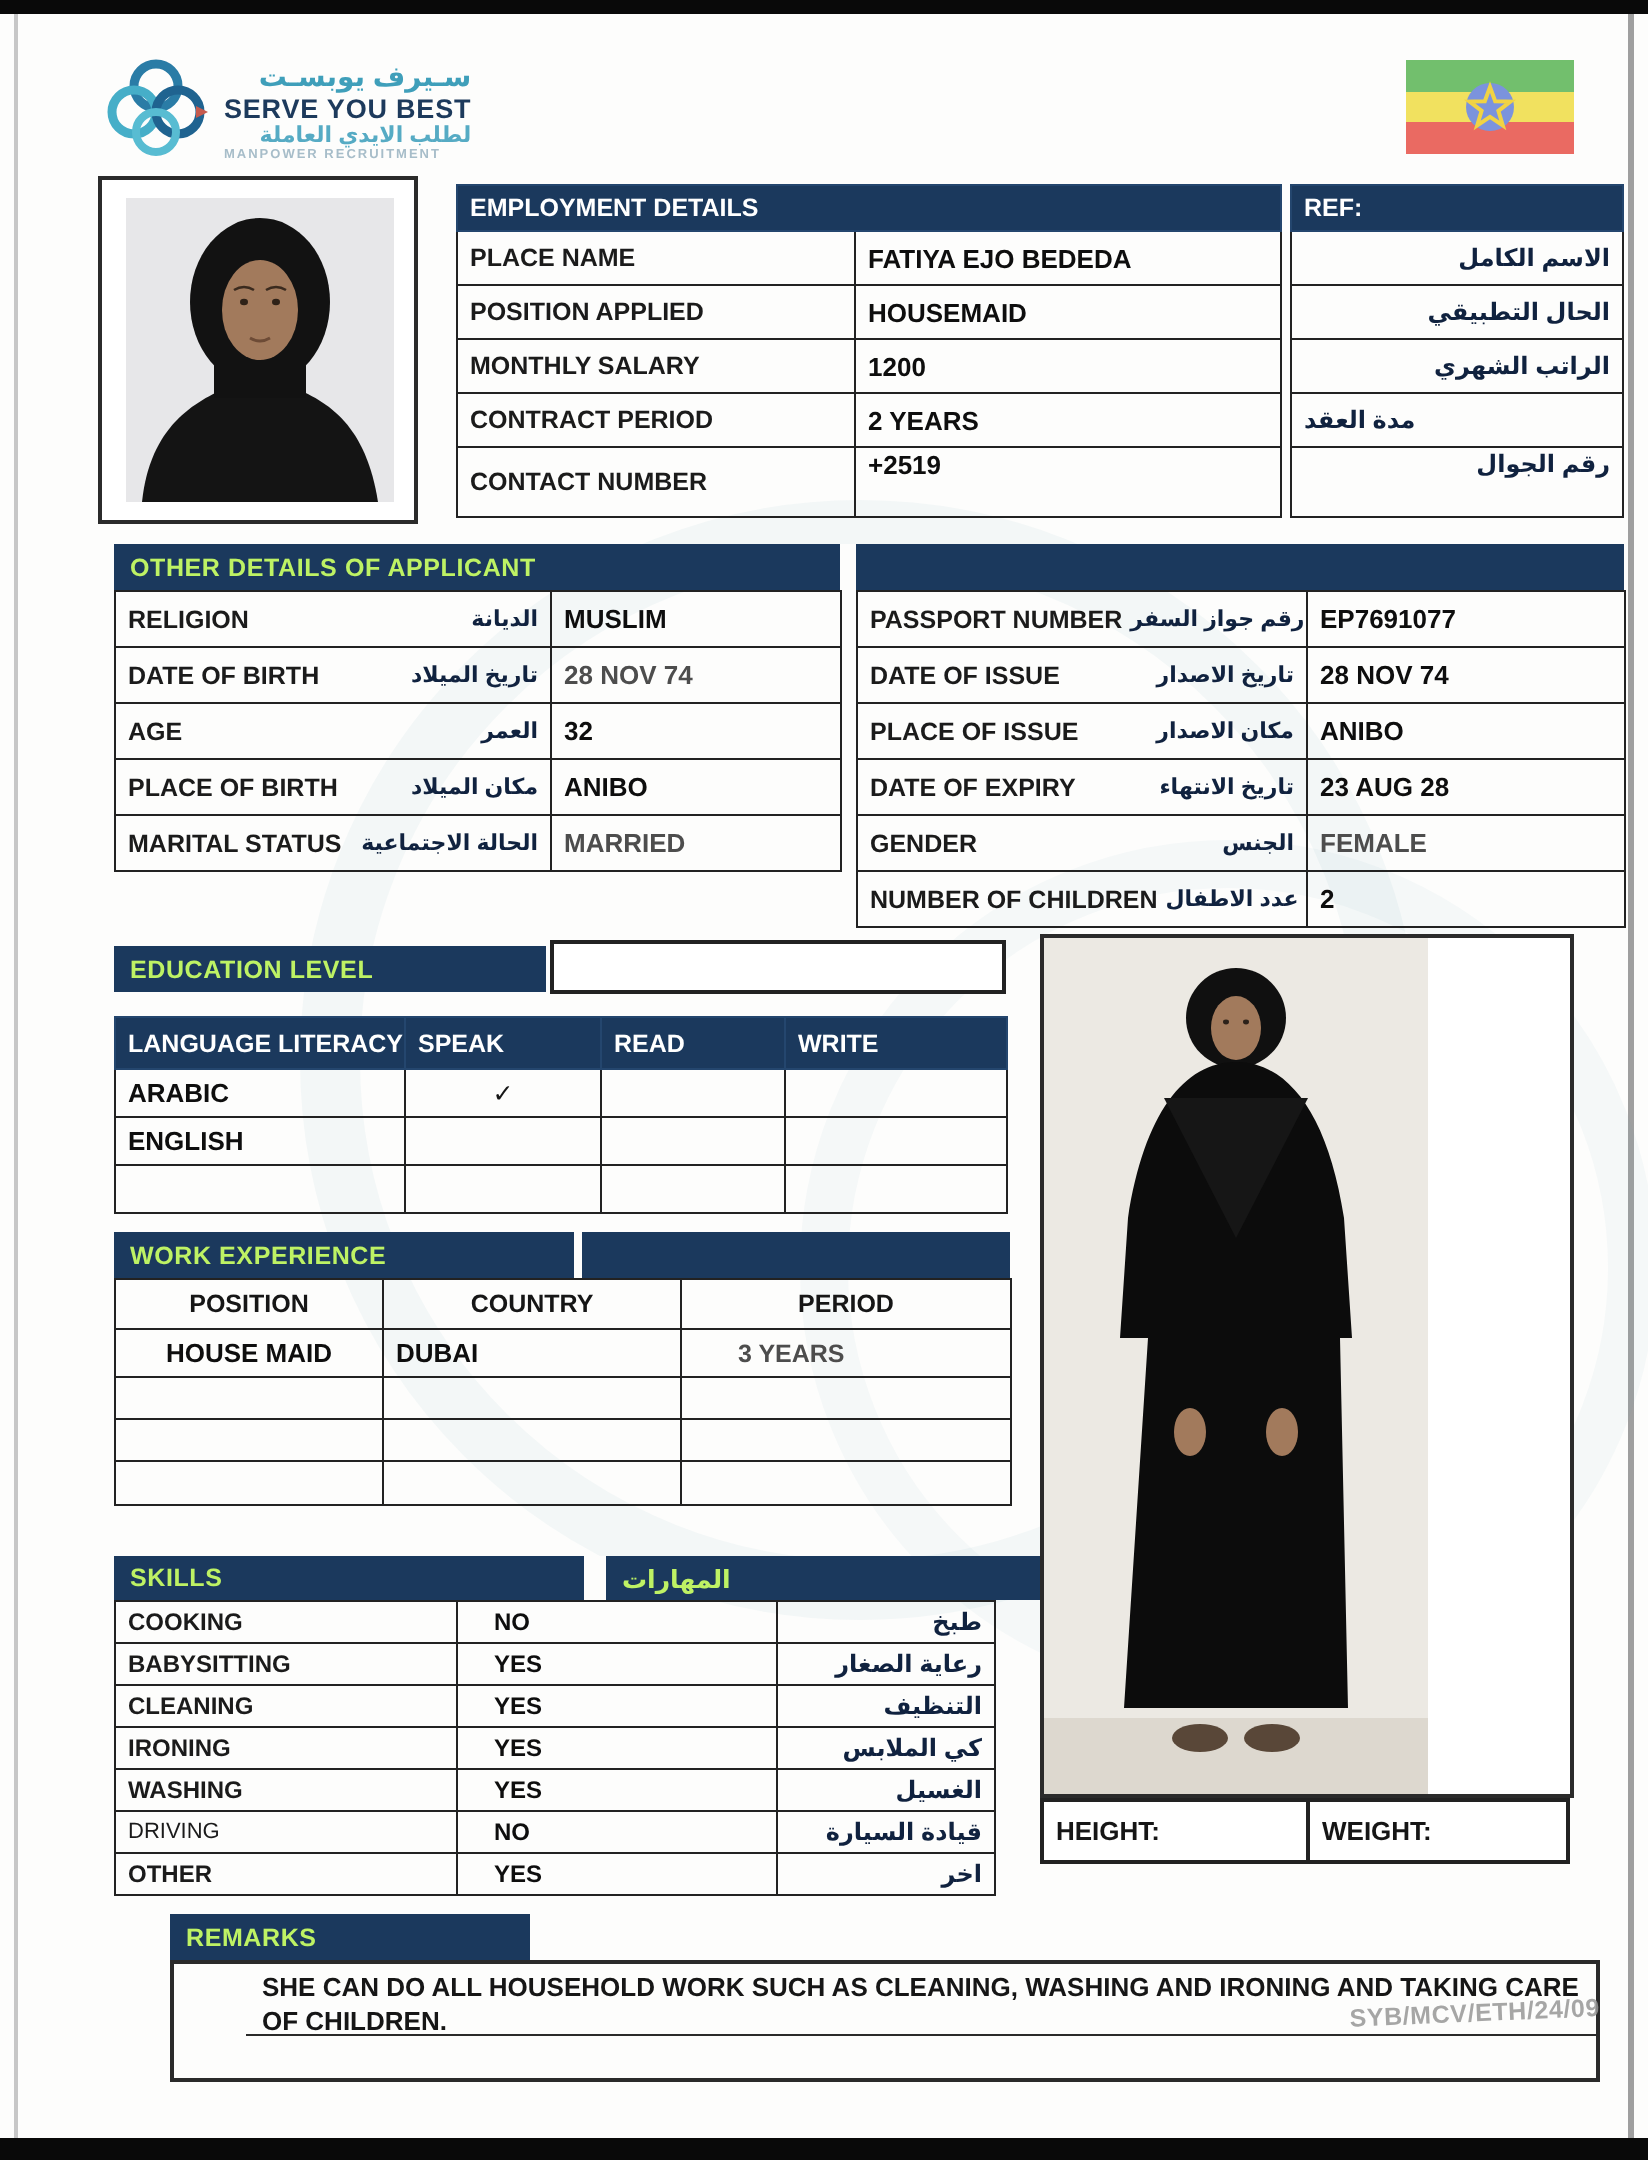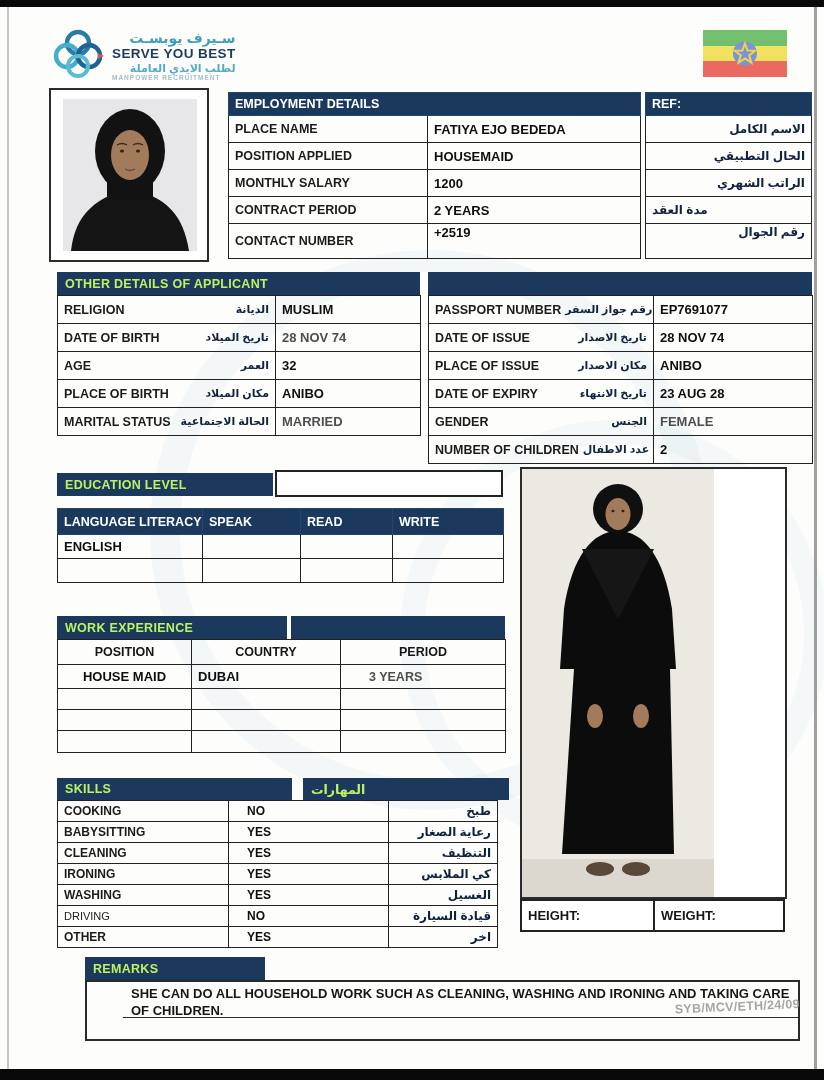--- a/index.html
+++ b/index.html
@@ -305,20 +305,26 @@
       <col style="width:111px">
     </colgroup>
   <tbody>
       <tr style="height:26px">
     <th class="hdr">LANGUAGE LITERACY</th>
     <th class="hdr">SPEAK</th>
     <th class="hdr">READ</th>
     <th class="hdr">WRITE</th>
       </tr>
   <tr style="height:24px">
+    <td class="val">ARABIC</td>
+    <td class="ctr">✓</td>
+    <td></td>
+    <td></td>
+      </tr>
+  <tr style="height:24px">
     <td class="val">ENGLISH</td>
     <td class="ctr"></td>
     <td></td>
     <td></td>
       </tr>
   <tr style="height:24px">
     <td></td>
     <td></td>
     <td></td>
     <td></td>
@@ -359,21 +365,21 @@
     <td></td>
       </tr>
   <tr style="height:22px">
     <td></td>
     <td></td>
     <td></td>
       </tr>
 </tbody>
   </table>
 
-<div class="abs" style="left:57px;top:778px;width:452px;height:22px;display:flex;">
+<div class="abs" style="left:57px;top:778px;width:508px;height:22px;display:flex;">
   <div class="bar" style="width:235px;">SKILLS</div>
   <div class="gapseg" style="width:11px;"></div>
   <div class="bar" style="flex:1;justify-content:flex-end;direction:rtl;">المهارات</div>
 </div>
 <table class="abs" style="left:57px;top:800px;width:440px;">
   <colgroup>
       <col style="width:171px">
       <col style="width:160px">
       <col style="width:109px">
     </colgroup>

